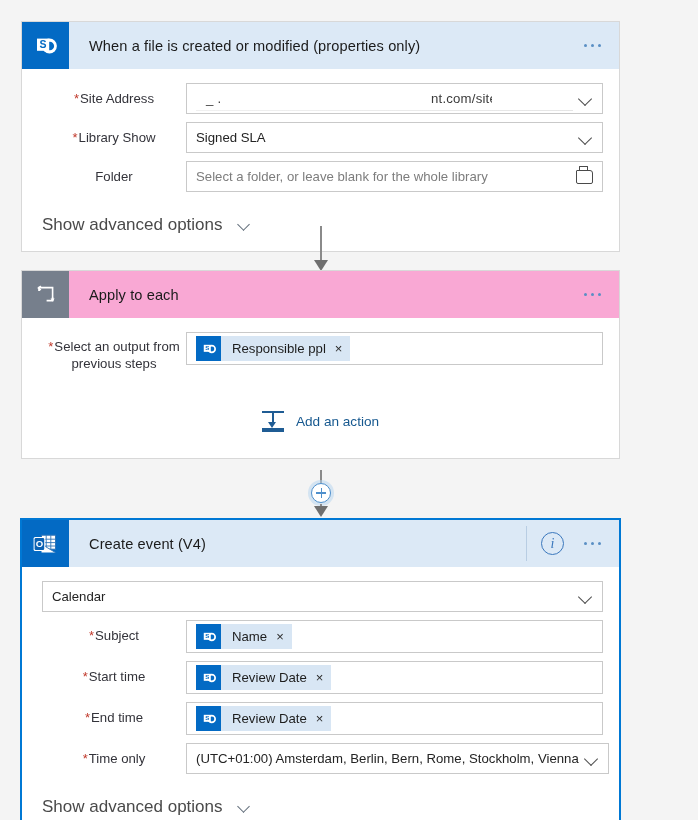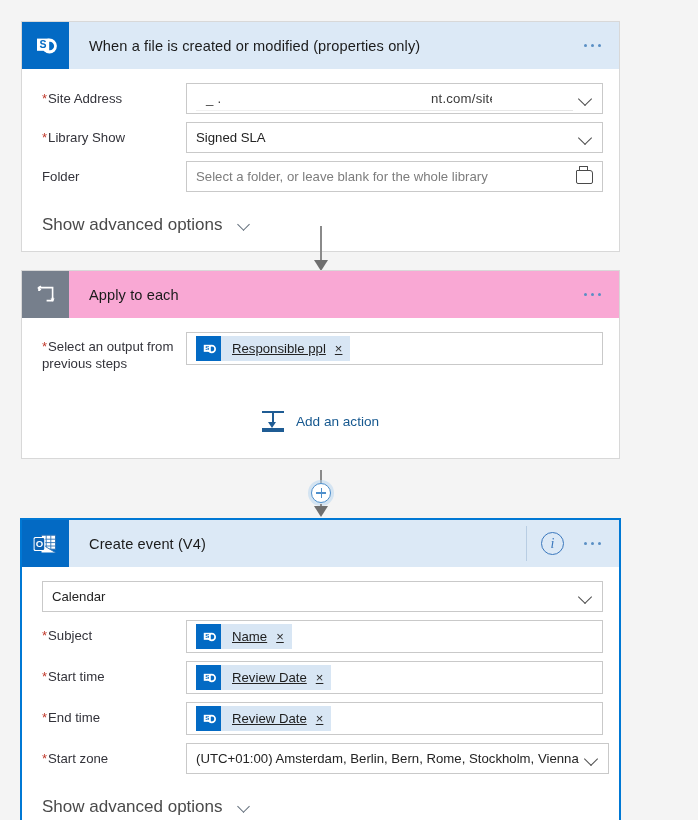--- a/index.html
+++ b/index.html
@@ -85,20 +85,21 @@
     align-items: flex-start;
     margin-bottom: 8px;
   }
   .lbl {
     width: 144px; min-width: 144px;
     font-size: 13.2px;
     color: #33333a;
     padding-top: 8px;
     line-height: 16px;
     position: relative;
+    text-align: center;
   }
   .lbl .req {
     color: #c0392b;
     margin-right: 1px;
     font-size: 13px;
   }
   .ctrl {
     flex: 1;
     min-height: 31px;
     border: 1px solid #c9c9c9;
@@ -144,21 +145,20 @@
   }
 
   
   .token {
     display: inline-flex;
     align-items: center;
     background: #d8e6f4;
     height: 25px;
     margin: 2px 0;
     padding-right: 6px;
-    text-decoration: underline;
   }
   .token .tico {
     width: 25px; min-width: 25px; height: 25px;
     background: #036ac4;
     display: flex; align-items: center; justify-content: center;
   }
   .token .tlabel {
     font-size: 13.2px;
     color: #1d1d1d;
     padding: 0 7px 0 11px;
@@ -521,21 +521,21 @@
               </svg>
             </span>
             <span class="tlabel">Review Date</span>
             <span class="tx">×</span>
           </span>
         </div>
       </div>
 
       <div class="row">
         <div class="lbl">
-          <span class="req">*</span><span>Start zone</span>
+          <span class="req">*</span><span>Time only</span>
         </div>
         <div class="ctrl">
           <span class="val">(UTC+01:00) Amsterdam, Berlin, Bern, Rome, Stockholm, Vienna</span>
           <div class="chev"></div>
         </div>
       </div>
 
     </div>
     <div class="adv">
       <span>Show advanced options</span>

